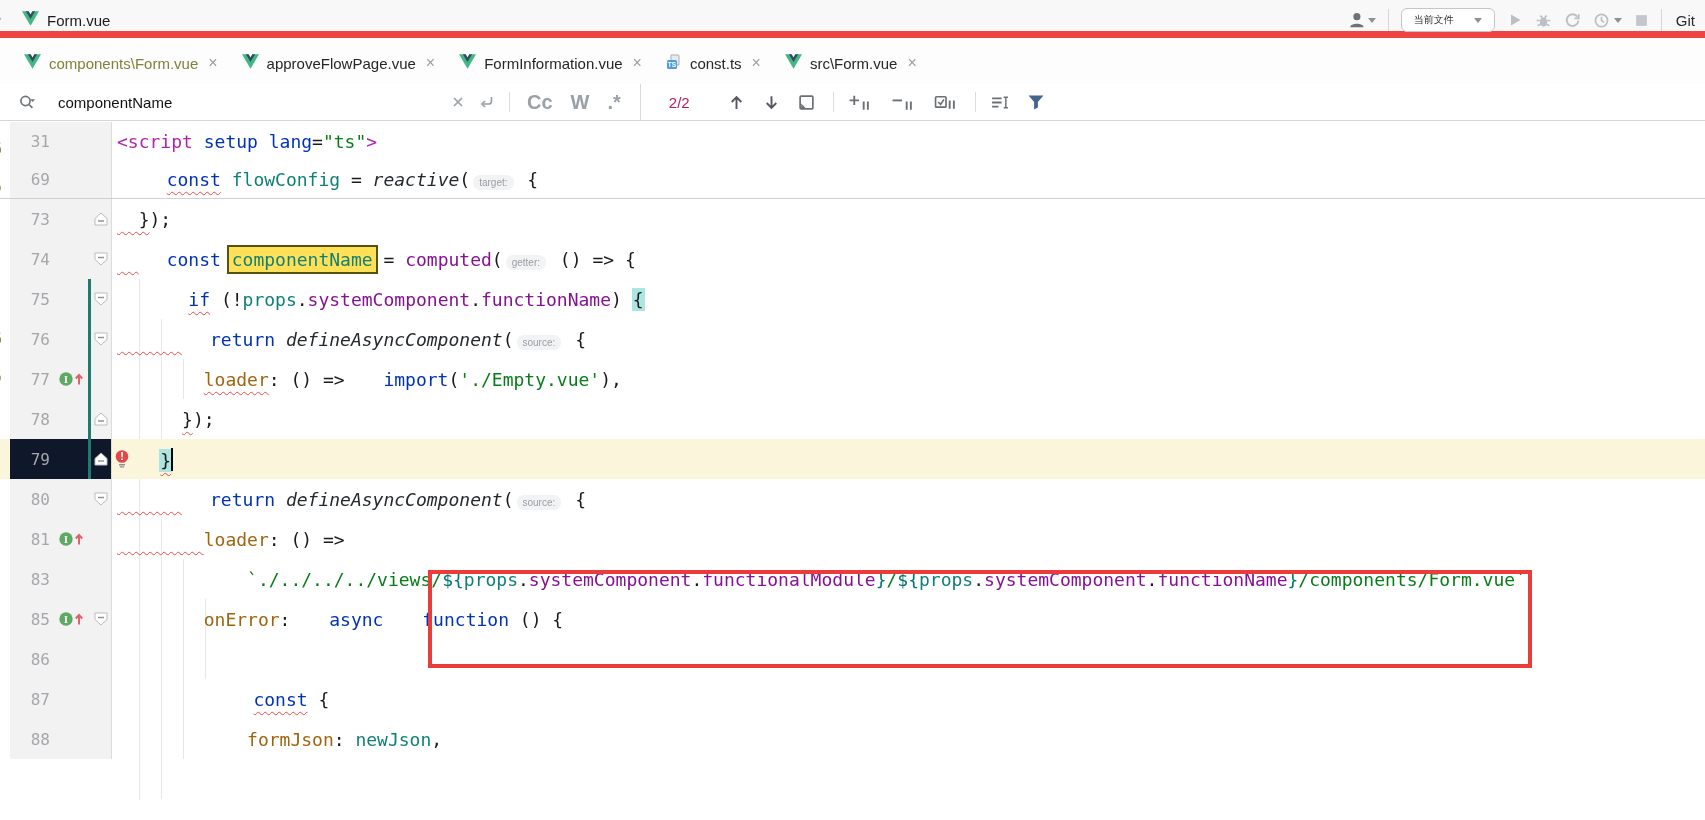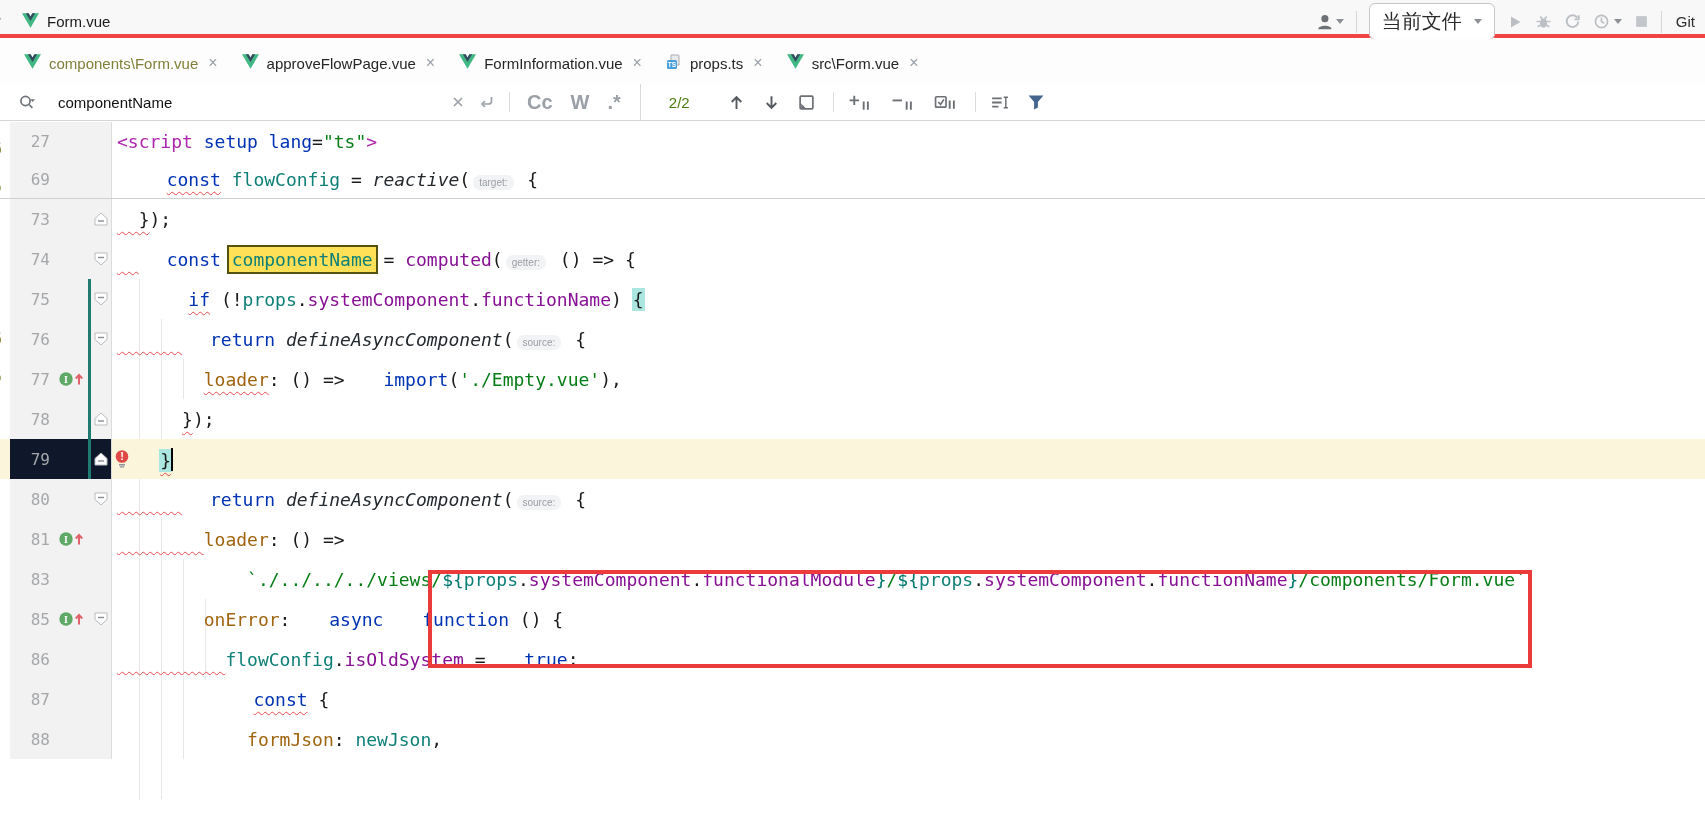--- a/index.html
+++ b/index.html
@@ -3,27 +3,27 @@
 <meta charset="utf-8">
 <style>
   * { box-sizing: border-box; }
   html,body { margin:0; padding:0; }
   body {
     width:1705px; height:820px; position:relative; overflow:hidden;
     background:#ffffff; font-family:"Liberation Sans",sans-serif; color:#1e1e1e;
   }
   
   .title-bar{position:absolute;top:0;left:0;right:0;height:38px;background:#f8f8f8;
-    border-bottom:4px solid #ef4444;display:flex;align-items:center;padding:9px 6px 0 0;}
+    border-bottom:7px solid #ef4444;display:flex;align-items:center;padding:9px 6px 0 0;}
   .tb-frag{position:absolute;left:-4px;top:8px;color:#9aa0a6;font-size:17px;}
   .tb-file{display:flex;align-items:center;gap:8px;margin-left:22px;font-size:15px;color:#1b1b1b;}
   .tb-right{margin-left:auto;display:flex;align-items:center;gap:12px;padding-right:4px;}
   .v-div{width:1px;height:22px;background:#d6d6d6;}
-  .run-config{display:flex;align-items:center;gap:12px;border:1px solid #c6c6c6;border-radius:6px;
-    background:#fff;padding:4px 12px;font-size:20px;color:#2b2b2b;}
+  .run-config{display:flex;align-items:center;gap:20px;border:1px solid #c6c6c6;border-radius:6px;
+    background:#fff;padding:4px 12px;font-size:10px;color:#2b2b2b;}
   .caret-down{width:0;height:0;border-left:4px solid transparent;border-right:4px solid transparent;
     border-top:5px solid #8d9095;display:inline-block;}
   .tb-icon{display:flex;align-items:center;}
   .git-label{font-size:15px;color:#2b2b2b;padding-left:2px;}
   
   .tabs-bar{position:absolute;top:39px;left:0;right:0;height:52px;background:#fdfdfd;
     border-bottom:1px solid #d8d8d8;display:flex;align-items:stretch;padding-left:12px;}
   .tab{display:flex;align-items:center;gap:8px;padding:0 12px;font-size:15px;color:#262626;
     border-bottom:3px solid transparent;cursor:default;}
   .tab.active{border-bottom-color:#3e7cc9;}
@@ -31,21 +31,21 @@
   .tab-close{color:#9aa0a6;font-size:16px;line-height:1;margin-left:2px;}
   
   .find-bar{position:absolute;top:84px;left:0;right:0;height:37px;background:#fff;
     border-bottom:1px solid #d6d6d6;display:flex;align-items:center;padding-left:12px;}
   .find-input{border:none;outline:none;font-family:"Liberation Sans",sans-serif;
     font-size:15px;color:#111;width:388px;margin-left:10px;background:transparent;}
   .fb-btn{display:flex;align-items:center;justify-content:center;margin:0 6px;}
   .fb-toggle{color:#9aa0a6;font-size:20px;font-weight:bold;margin:0 9px;}
   .fb-div{width:1px;height:20px;background:#dcdcdc;margin:0 8px;}
   .fb-field-edge{width:1px;height:37px;background:#d9d9d9;margin-left:10px;}
-  .match-count{font-size:15px;color:#4d7c0f;margin:0 14px 0 28px;}
+  .match-count{font-size:15px;color:#be185d;margin:0 14px 0 28px;}
   
   .editor{position:absolute;top:122px;left:0;right:0;bottom:0;background:#fff;overflow:hidden;}
   .sticky-block{position:absolute;top:0;left:0;right:0;border-bottom:1px solid #cfcfcf;background:#fff;z-index:2;}
   .code-rows{position:absolute;top:77px;left:0;right:0;z-index:1;}
   .code-row{height:40px;display:flex;align-items:center;position:relative;width:100%;}
   .sticky-block .code-row{height:38px;}
   .code-row.current{background:#fbf5dc;}
   .gutter{flex:none;width:102px;height:100%;margin-left:10px;background:#f2f2f2;
     border-right:1px solid #dcdcdc;position:relative;}
   .current .gutter{background:#0f172a;}
@@ -169,21 +169,21 @@
         </svg></span>
       <span class="tab-label">FormInformation.vue</span>
       <span class="tab-close">×</span>
     </div>
     <div class="tab">
       <span><svg width="16" height="16" viewBox="0 0 16 16">
           <path d="M5 1h7a1 1 0 0 1 1 1v9H5z" fill="#e9eaec" stroke="#a9adb2"></path>
           <rect x="1" y="6" width="10" height="9" rx="1.5" fill="#4a9fd8"></rect>
           <text x="6" y="12.6" font-size="6.5" font-weight="bold" text-anchor="middle" fill="#fff" font-family="Liberation Sans,sans-serif">TS</text>
         </svg></span>
-      <span class="tab-label">props.ts</span>
+      <span class="tab-label">const.ts</span>
       <span class="tab-close">×</span>
     </div>
     <div class="tab active">
       <span><svg width="17" height="15" viewBox="0 0 20 17">
           <path fill="#41B883" d="M12.3 0L10 3.9 7.7 0H0l10 17L20 0h-7.7z"></path>
           <path fill="#35495E" d="M12.3 0L10 3.9 7.7 0H4.6L10 9.2 15.4 0h-3.1z"></path>
         </svg></span>
       <span class="tab-label">src\Form.vue</span>
       <span class="tab-close">×</span>
     </div>
@@ -262,21 +262,21 @@
     <svg width="18" height="17" viewBox="0 0 17 16">
         <path d="M1.5 1.5h14l-5.2 6v5.2l-3.6 1.8V7.5z" fill="#44658c"></path>
       </svg>
   </span>
 </div>
 
 <div class="editor">
   <div class="sticky-block" id="sticky-rows">
       <div class="code-row">
         <div class="gutter">
-          <span class="lnum">27</span>
+          <span class="lnum">31</span>
         </div>
         <div class="code-text"><span class="tk-tag">&lt;script</span><span class="tk-pl"> </span><span class="tk-attr">setup</span><span class="tk-pl"> </span><span class="tk-attr">lang</span><span class="tk-pl">=</span><span class="tk-str">"ts"</span><span class="tk-tag">&gt;</span></div>
       </div>
       <div class="code-row">
         <div class="gutter">
           <span class="lnum">69</span>
         </div>
         <div class="code-text"><span class="tk-pl">  </span><span class="tk-kw tk-sq">const</span><span class="tk-pl"> </span><span class="tk-id">flowConfig</span><span class="tk-pl"> = </span><span class="tk-fn">reactive</span><span class="tk-pl">(</span><span class="tk-inlay">target:</span><span class="tk-pl"> {</span></div>
       </div>
     </div>
@@ -425,21 +425,20 @@
               <path d="M4 5.5h6" stroke="#8a8e92" stroke-width="1.4"></path>
             </svg>
           </span>
         </div>
         <div class="code-text"><span class="tk-pl">        </span><span class="tk-key">onError</span><span class="tk-pl">: </span><span class="tk-kw">async</span><span class="tk-pl"> </span><span class="tk-kw">function</span><span class="tk-pl"> () {</span></div>
       </div>
       <div class="code-row">
         <div class="gutter">
           <span class="lnum">86</span>
         </div>
-        <div class="code-text"><span class="tk-pl tk-sq">          </span><span class="tk-id">flowConfig</span><span class="tk-pl">.</span><span class="tk-prop">isOldSystem</span><span class="tk-pl"> = </span><span class="tk-kw">true</span><span class="tk-pl">;</span></div>
       </div>
       <div class="code-row">
         <div class="gutter">
           <span class="lnum">87</span>
         </div>
         <div class="code-text"><span class="tk-pl">          </span><span class="tk-kw tk-sq">const</span><span class="tk-pl"> {</span></div>
       </div>
       <div class="code-row">
         <div class="gutter">
           <span class="lnum">88</span>

